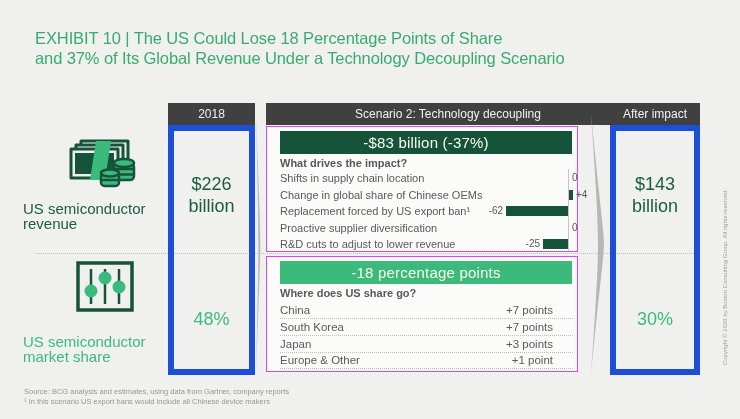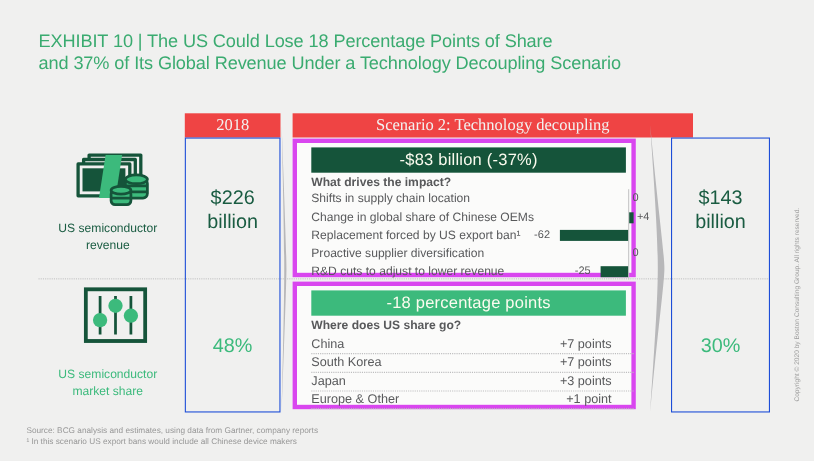--- a/index.html
+++ b/index.html
@@ -1,51 +1,51 @@
 <!DOCTYPE html>
 <html><head>
 <meta charset="utf-8">
 <style>
   html,body{margin:0;padding:0;background:#e8e8e8;}
   .stage{position:relative;width:740px;height:419px;background:#f0f0ef;overflow:hidden;
          font-family:"Liberation Sans",sans-serif;-webkit-font-smoothing:antialiased;}
   .title{position:absolute;left:35px;top:28px;color:#3aab70;font-size:16.5px;line-height:20px;
          font-weight:500;letter-spacing:-0.1px;white-space:nowrap;}
   .dotline{position:absolute;left:35px;top:253px;width:665px;height:0;border-top:1px dotted #c2c2c3;}
-  .colhead{position:absolute;top:103px;height:22px;background:#ef4444;color:#f2f2f1;font-size:15px;
-           display:flex;align-items:center;justify-content:center;white-space:nowrap;font-family:Liberation Serif, serif;}
+  .colhead{position:absolute;top:103px;height:22px;background:#404040;color:#f2f2f1;font-size:12px;
+           display:flex;align-items:center;justify-content:center;white-space:nowrap;}
   #h2018{left:168px;width:87px}
   #hscen{left:266px;width:364px}
   #hafter{left:610px;width:90px}
-  .colbox{position:absolute;top:125px;height:250px;border:1px solid #1d4ed8;box-sizing:border-box;}
+  .colbox{position:absolute;top:125px;height:250px;border:6px solid #1d4ed8;box-sizing:border-box;}
   #c2018{left:168px;width:87px}
   #cafter{left:610px;width:90px}
   .cell{position:absolute;left:0;width:100%;display:flex;flex-direction:column;align-items:center;
         justify-content:center;text-align:center;}
   .cell.top{top:0;height:127px}
   .cell.bot{top:128px;height:120px}
   .bigval{font-size:18px;line-height:22px;color:#1a5c42;font-weight:500;}
   .pct{font-size:18px;color:#3cba7c;font-weight:500;}
-  .scenbox{position:absolute;left:266px;width:312px;background:#fbfbfa;border:4px solid #d946ef;box-sizing:border-box;}
+  .scenbox{position:absolute;left:266px;width:312px;background:#fbfbfa;border:1px solid #d946ef;box-sizing:border-box;}
   #sbox1{top:126px;height:126px}
   #sbox2{top:256px;height:116px}
   .greenbar{position:absolute;top:4px;left:13px;right:5px;height:23px;display:flex;align-items:center;
             justify-content:center;font-size:15px;color:#fbfbef;letter-spacing:0.2px;}
   #gb1{background:#15543a}
   #gb2{background:#3cba7c}
   .question{position:absolute;left:13px;top:30px;font-size:11px;font-weight:bold;color:#58595b;}
   .impact-row{position:absolute;left:0;width:100%;height:16px;}
   .impact-label{position:absolute;left:13px;top:2px;font-size:11px;color:#58595b;white-space:nowrap;}
   .impact-bar{position:absolute;top:3px;height:10px;background:#15543a;}
   .impact-value{position:absolute;top:2px;font-size:10px;color:#58595b;white-space:nowrap;}
   .axis{position:absolute;left:301px;top:42px;width:1px;height:82px;background:#c6c6c7;}
   .share-row{position:absolute;left:13px;width:293px;height:17px;border-bottom:1px dotted #bdbdbe;box-sizing:border-box;}
   .share-label{position:absolute;left:0;top:2px;font-size:11.5px;color:#58595b;white-space:nowrap;}
   .share-value{position:absolute;right:20px;top:2px;font-size:11.5px;color:#58595b;white-space:nowrap;}
-  .leftlabel{position:absolute;width:150px;text-align:center;font-size:11px;line-height:15px;}
+  .leftlabel{position:absolute;width:150px;text-align:left;font-size:15px;line-height:15px;}
   #lab1{left:23px;top:201px;color:#1a5c42;}
   #lab2{left:23px;top:334px;color:#3cba7c;}
   .iconwrap{position:absolute;}
   .sliver{position:absolute;top:113px;}
   .source{position:absolute;left:24px;top:387px;font-size:7.5px;line-height:9.5px;color:#979797;}
   .copyright{position:absolute;left:630px;top:274px;width:190px;text-align:center;font-size:6px;
              color:#9c9c9c;transform:rotate(-90deg);}
 </style>
 </head>
 <body>
@@ -54,20 +54,21 @@
 
   <div class="title">
     <div>EXHIBIT 10 | The US Could Lose 18 Percentage Points of Share</div>
     <div>and 37% of Its Global Revenue Under a Technology Decoupling Scenario</div>
   </div>
 
   <div class="dotline"></div>
 
   <div class="colhead" id="h2018">2018</div>
   <div class="colhead" id="hscen">Scenario 2: Technology decoupling</div>
+  <div class="colhead" id="hafter">After impact</div>
 
   <div class="iconwrap" style="left:64px;top:139px;">
     <svg width="74" height="53" viewBox="0 0 74 53">
       <g stroke="#15543a" stroke-width="3" stroke-linejoin="round">
         <rect x="17" y="2" width="47" height="29" fill="#f0f0ef"></rect>
         <rect x="12" y="6" width="47" height="29" fill="#f0f0ef"></rect>
         <rect x="7" y="10" width="47" height="29" fill="#f0f0ef"></rect>
       </g>
       <rect x="11" y="14" width="39" height="21" fill="#15543a"></rect>
       <polygon points="32,2 47,2 41,41 26,41" fill="#3cba7c"></polygon>

